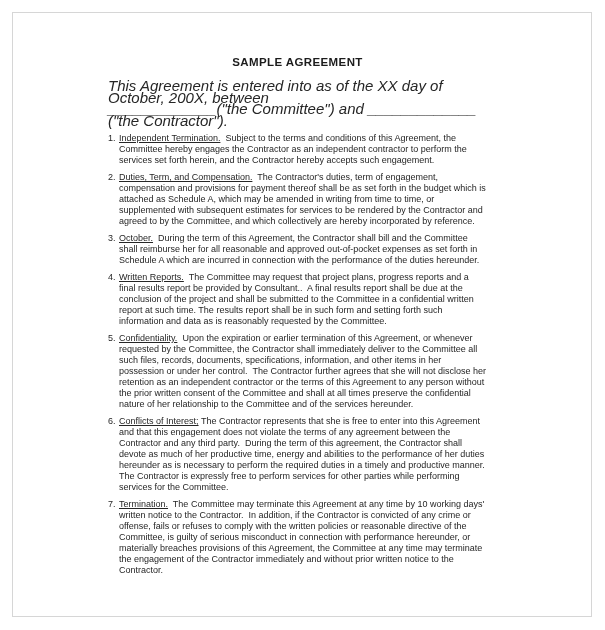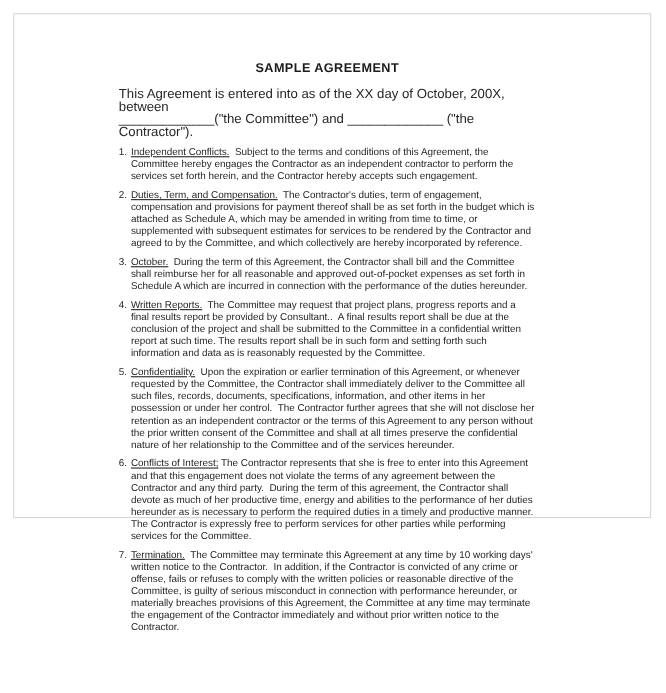--- a/index.html
+++ b/index.html
@@ -9,41 +9,42 @@
     height: 630px;
     background: #ffffff;
     overflow: hidden;
     font-family: "Liberation Sans", sans-serif;
   }
   .page {
     position: absolute;
     left: 12px;
     top: 12px;
     width: 580px;
-    height: 459px;
+    height: 605px;
     box-sizing: border-box;
     background: #ffffff;
     border: 1px solid #d6d6d6;
     padding: 43px 104px 0 95px;
     color: #262626;
   }
   .doc-title {
     margin: 0;
     font-size: 11.5px;
     line-height: 13px;
     font-weight: bold;
     letter-spacing: 0.4px;
     text-align: center;
     color: #1c1c1c;
   }
   .intro {
     margin: 11px 0 0 0;
-    font-size: 12px;
+    font-size: 15px;
     line-height: 11.5px;
     white-space: pre-line;
+    font-style: italic;
   }
   .items {
     margin-top: 7px;
   }
   .item {
     display: flex;
     margin: 0 0 6px 0;
     font-size: 9px;
     line-height: 11px;
   }
@@ -64,21 +65,21 @@
 
 <div class="page">
   <h1 class="doc-title">SAMPLE AGREEMENT</h1>
   <p class="intro">This Agreement is entered into as of the XX day of October, 200X, between
 _____________("the Committee") and _____________ ("the Contractor").</p>
 
   <div class="items">
 
     <div class="item">
       <span class="num">1.</span>
-      <span class="text"><span class="heading">Independent Conflicts.</span><span>  Subject to the terms and conditions of this Agreement, the Committee hereby engages the Contractor as an independent contractor to perform the services set forth herein, and the Contractor hereby accepts such engagement.</span></span>
+      <span class="text"><span class="heading">Independent Termination.</span><span>  Subject to the terms and conditions of this Agreement, the Committee hereby engages the Contractor as an independent contractor to perform the services set forth herein, and the Contractor hereby accepts such engagement.</span></span>
     </div>
 
     <div class="item">
       <span class="num">2.</span>
       <span class="text"><span class="heading">Duties, Term, and Compensation.</span><span>  The Contractor's duties, term of engagement, compensation and provisions for payment thereof shall be as set forth in the budget which is attached as Schedule A, which may be amended in writing from time to time, or supplemented with subsequent estimates for services to be rendered by the Contractor and agreed to by the Committee, and which collectively are hereby incorporated by reference.</span></span>
     </div>
 
     <div class="item">
       <span class="num">3.</span>
       <span class="text"><span class="heading">October.</span><span>  During the term of this Agreement, the Contractor shall bill and the Committee shall reimburse her for all reasonable and approved out-of-pocket expenses as set forth in Schedule A which are incurred in connection with the performance of the duties hereunder.</span></span>

